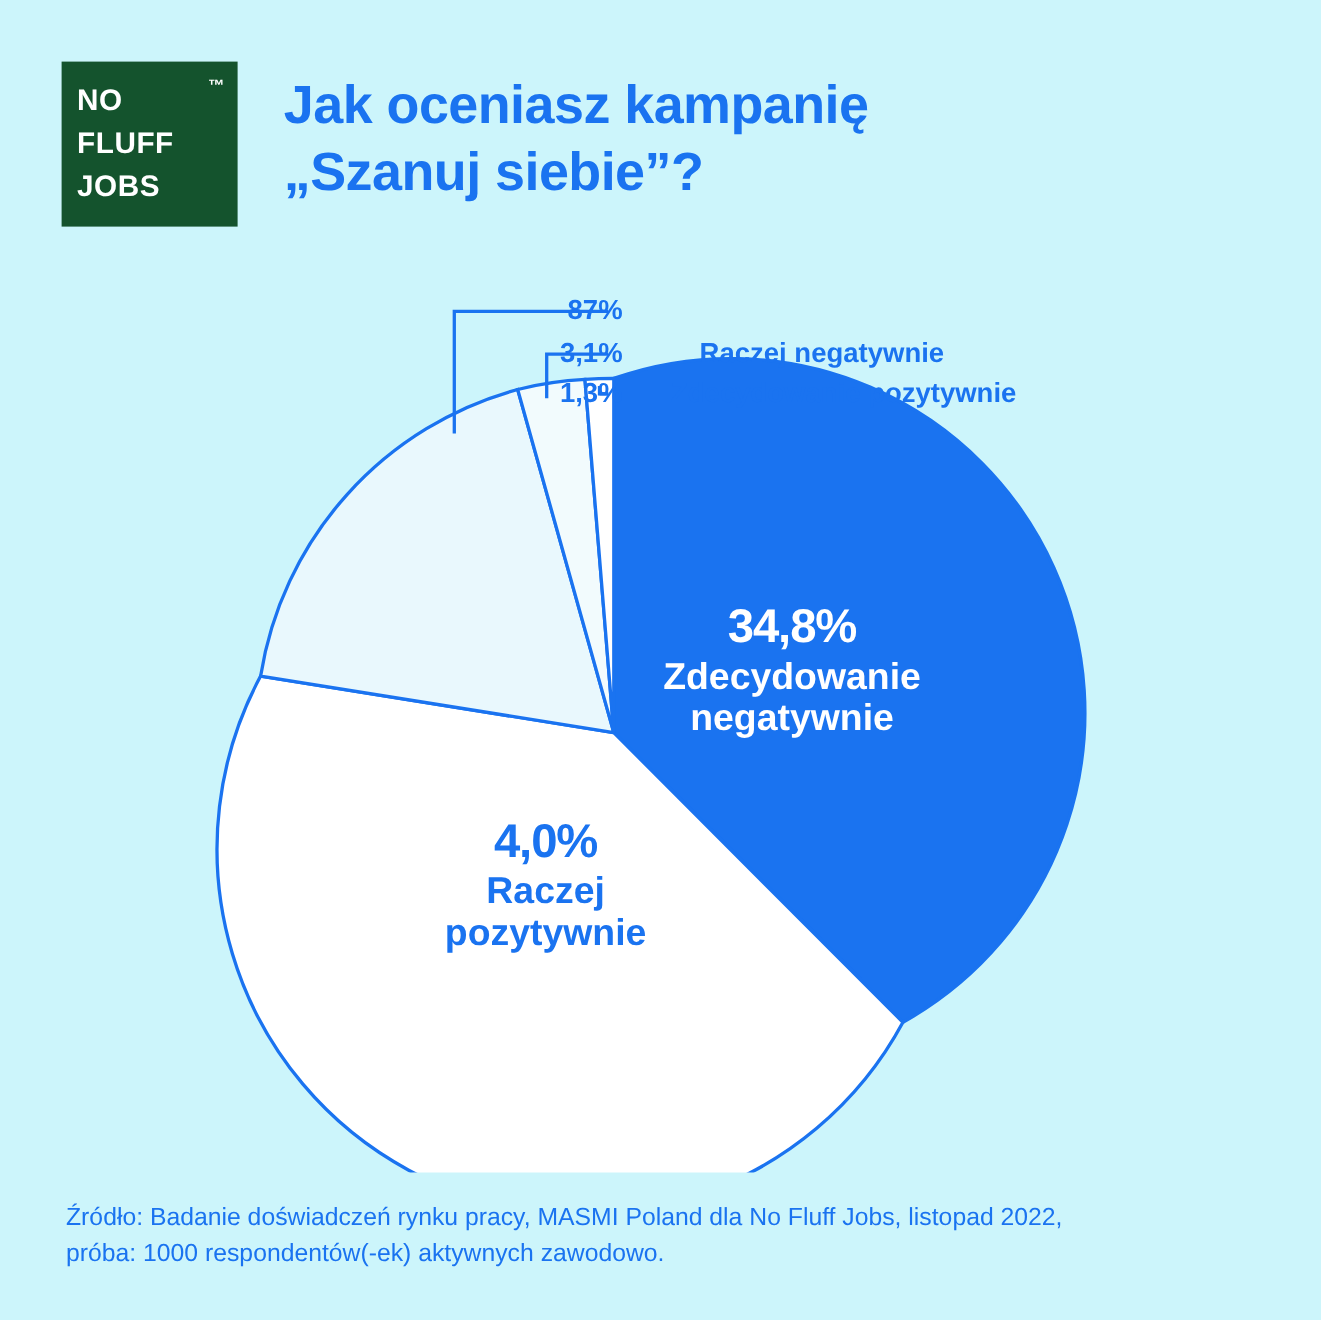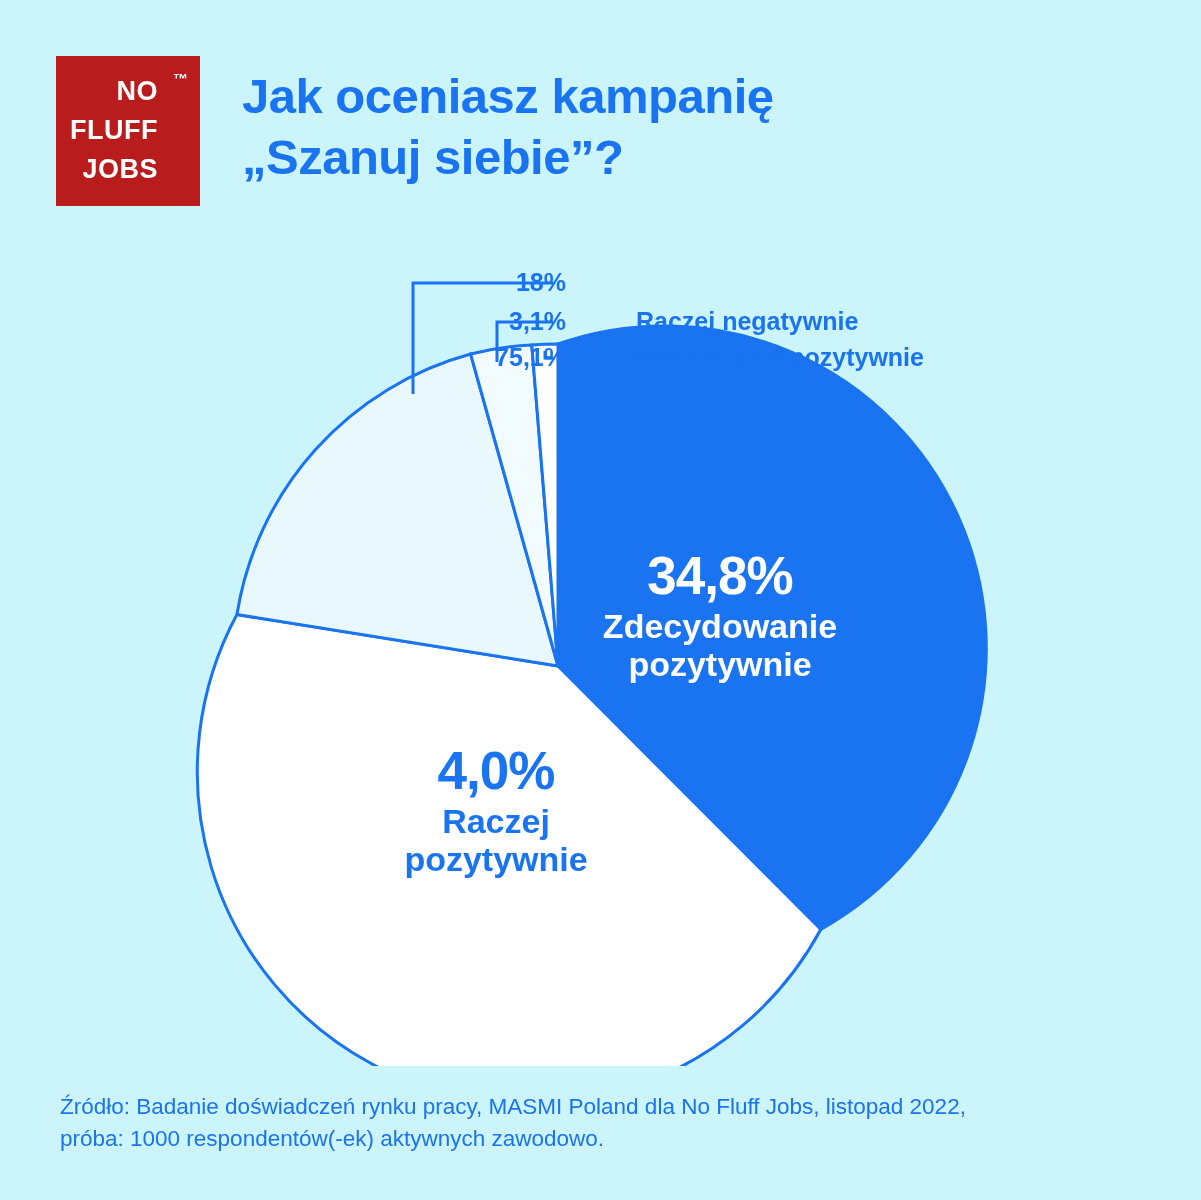--- a/index.html
+++ b/index.html
@@ -19,26 +19,25 @@
   .header {
     position: absolute;
     top: 56px;
     left: 56px;
     right: 40px;
     display: flex;
     align-items: flex-start;
     gap: 42px;
   }
   .logo {
-    width: 144px;
+    width: 160px;
     height: 150px;
-    background: #b91c1c;
+    background: #14532d;
     flex: 0 0 auto;
     position: relative;
-    text-align: right;
   }
   .logo-text {
     position: absolute;
     left: 14px;
     top: 16px;
     color: #ffffff;
     font-weight: 700;
     font-size: 27px;
     line-height: 39px;
     letter-spacing: 0.5px;
@@ -87,21 +86,21 @@
   }
 
   
   .slice-label {
     position: absolute;
     text-align: center;
     font-weight: 700;
     line-height: 1.12;
   }
   .slice-label .pct {
-    font-size: 53px;
+    font-size: 43px;
     display: block;
     letter-spacing: -1px;
   }
   .slice-label .name {
     font-size: 34px;
     display: block;
     margin-top: 2px;
   }
   .label-strong {
     color: #ffffff;
@@ -148,32 +147,32 @@
     <path d="M558 420 L470.62 108.07 A322 322 0 0 1 531.77 98.97 Z" fill="#f2fbfd" stroke="#1a73f0" stroke-width="3"></path>
 
     <path d="M558 420 L531.77 98.97 A322 322 0 0 1 558 98 Z" fill="#ffffff" stroke="#1a73f0" stroke-width="3"></path>
 
     <polyline points="413,148 413,37 553,37" fill="none" stroke="#1a73f0" stroke-width="3"></polyline>
     <polyline points="497,116 497,76 553,76" fill="none" stroke="#1a73f0" stroke-width="3"></polyline>
     <polyline points="545,105 545,112 553,112" fill="none" stroke="#1a73f0" stroke-width="3"></polyline>
     <polyline points="545,112 545,112 553,112" fill="none" stroke="#1a73f0" stroke-width="3"></polyline>
   </svg>
 
-  <div class="callout-label callout-pct" style="left:456px; top:22px;">18%</div>
+  <div class="callout-label callout-pct" style="left:456px; top:22px;">87%</div>
 
   <div class="callout-label callout-pct" style="left:456px; top:61px;">3,1%</div>
   <div class="callout-label" style="left:636px; top:61px;text-align:center;">Raczej negatywnie</div>
 
-  <div class="callout-label callout-pct" style="left:456px; top:97px;">75,1%</div>
+  <div class="callout-label callout-pct" style="left:456px; top:97px;">1,3%</div>
   <div class="callout-label" style="left:610px; top:97px;">Zdecydowanie pozytywnie</div>
 
   <div class="slice-label label-strong" style="left:570px; top:300px; width:300px;">
     <span class="pct">34,8%</span>
     <span class="name" style="white-space:pre-line;">Zdecydowanie
-pozytywnie</span>
+negatywnie</span>
   </div>
 
   <div class="slice-label label-light" style="left:346px; top:495px; width:300px;">
     <span class="pct">4,0%</span>
     <span class="name" style="white-space:pre-line;">Raczej
 pozytywnie</span>
   </div>
 </div>
 
 <div class="source">Źródło: Badanie doświadczeń rynku pracy, MASMI Poland dla No Fluff Jobs, listopad 2022,

